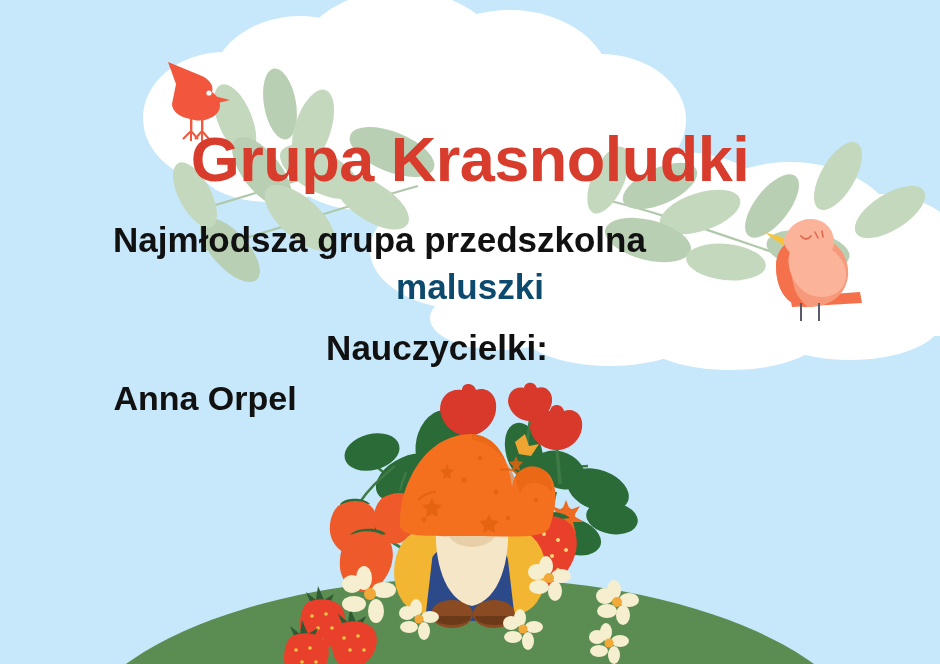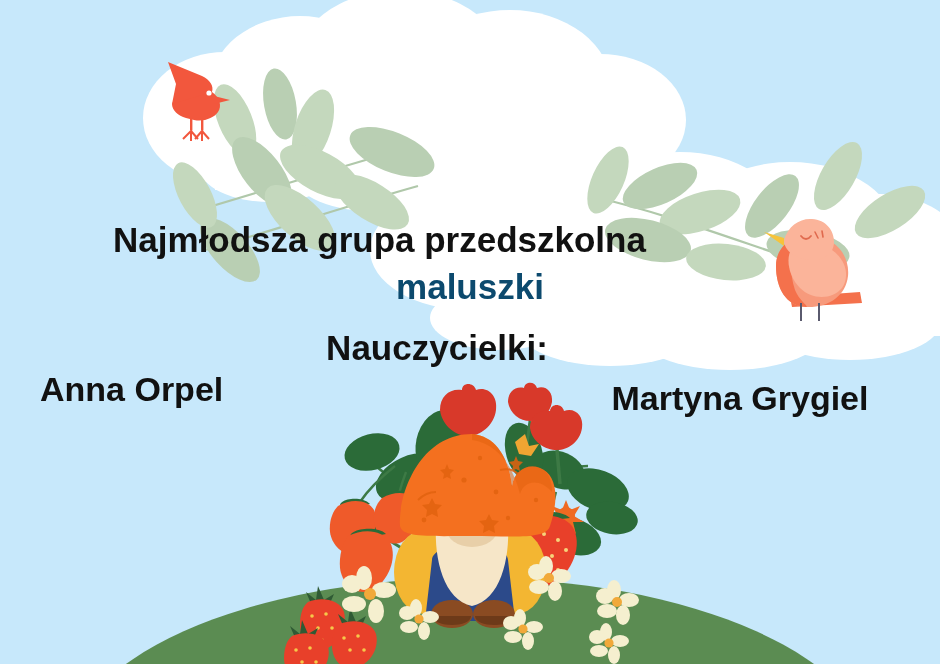--- a/index.html
+++ b/index.html
@@ -58,23 +58,23 @@
   #teachers-label {
     left: 0;
     top: 330px;
     width: 874px;
     text-align: center;
     font-size: 35px;
     color: #111111;
   }
   #teacher-left {
     left: 40px;
-    top: 372px;
+    top: 381px;
     width: 330px;
-    text-align: left;
+    text-align: center;
     font-size: 34px;
     color: #111111;
   }
   #teacher-right {
     left: 560px;
     top: 381px;
     width: 360px;
     text-align: center;
     font-size: 34px;
     color: #111111;
@@ -409,24 +409,24 @@
           <ellipse cx="614" cy="655" rx="6" ry="9"></ellipse>
           <ellipse cx="599" cy="651" rx="9" ry="6"></ellipse>
           <ellipse cx="597" cy="637" rx="8" ry="7"></ellipse>
         </g>
         <circle cx="609" cy="643" r="4.6" fill="#f1a93a"></circle>
       </g>
     </g>
 
   </svg>
 
+  <div class="txt" id="title-text">Grupa Krasnoludki</div>
 
   <div class="txt" id="subtitle-line1">Najmłodsza grupa przedszkolna</div>
 
   <div class="txt" id="subtitle-line2">maluszki</div>
 
   <div class="txt" id="teachers-label">Nauczycielki:</div>
 
   <div class="txt" id="teacher-left">Anna Orpel</div>
 
-  <div class="txt" id="teacher-right">Martyna Grygiel</div>
 
 </div>
 
 </body></html>

